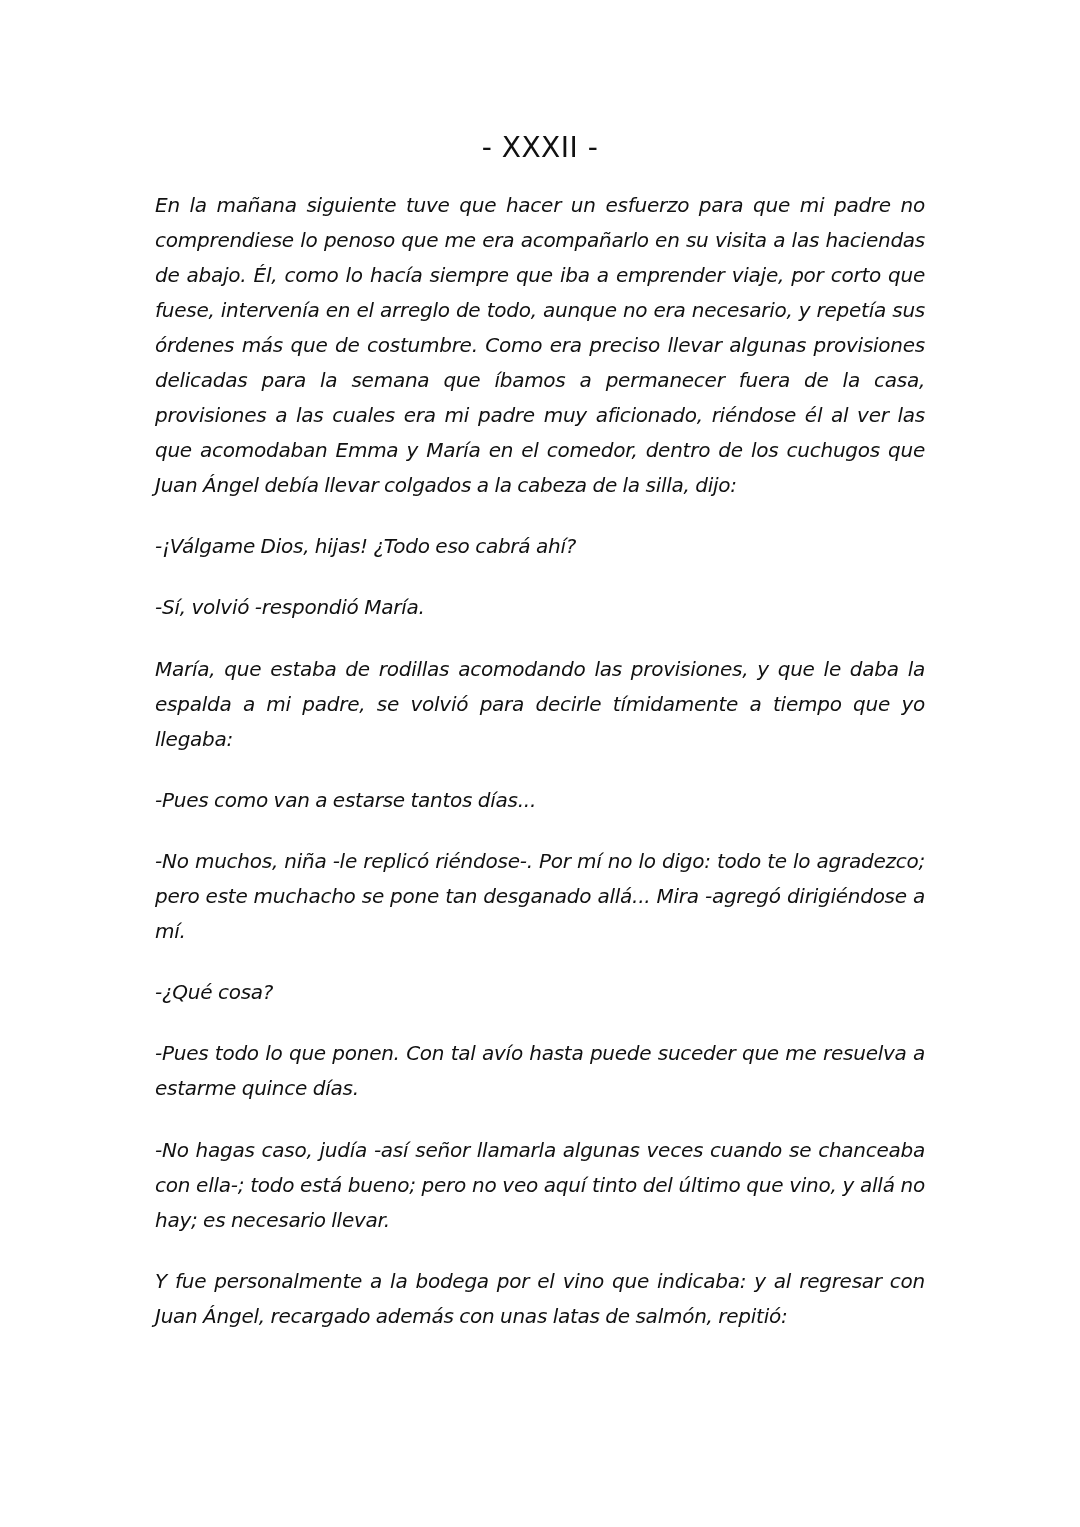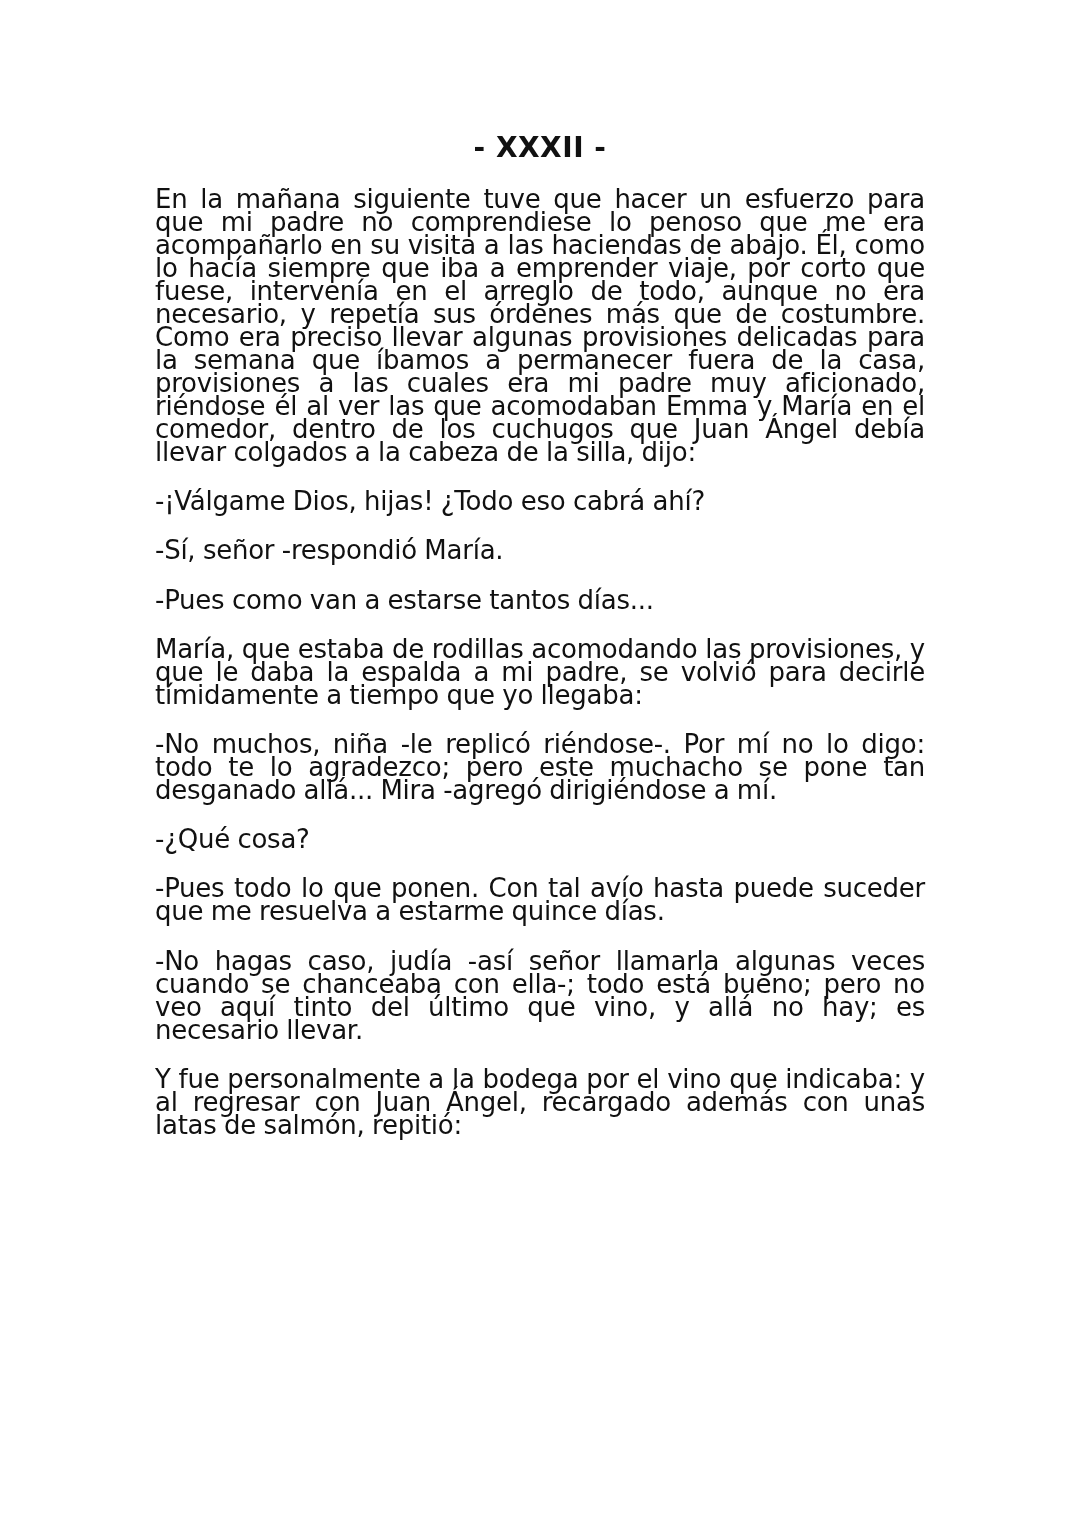--- a/index.html
+++ b/index.html
@@ -16,43 +16,44 @@
     color: #111111;
   }
   .page {
     position: absolute;
     left: 155px;
     top: 128px;
     width: 770px;
   }
   .chapter-title {
     text-align: center;
-    font-weight: bold;
+    font-weight: normal;
     font-size: 28px;
     line-height: 40px;
     margin: 0 0 20px 0;
     letter-spacing: 0.5px;
   }
   .para {
     margin: 0 0 26.2px 0;
-    font-size: 26px;
-    line-height: 23px;
+    font-size: 20px;
+    line-height: 35px;
     text-align: justify;
     letter-spacing: -0.25px;
     word-spacing: -0.5px;
+    font-style: italic;
   }
 </style>
 </head>
 <body>
 
 <div class="page">
   <h1 class="chapter-title">- XXXII -</h1>
   <p class="para">En la mañana siguiente tuve que hacer un esfuerzo para que mi padre no comprendiese lo penoso que me era acompañarlo en su visita a las haciendas de abajo. Él, como lo hacía siempre que iba a emprender viaje, por corto que fuese, intervenía en el arreglo de todo, aunque no era necesario, y repetía sus órdenes más que de costumbre. Como era preciso llevar algunas provisiones delicadas para la semana que íbamos a permanecer fuera de la casa, provisiones a las cuales era mi padre muy aficionado, riéndose él al ver las que acomodaban Emma y María en el comedor, dentro de los cuchugos que Juan Ángel debía llevar colgados a la cabeza de la silla, dijo:</p>
   <p class="para">-¡Válgame Dios, hijas! ¿Todo eso cabrá ahí?</p>
-  <p class="para">-Sí, señor -respondió María.</p>
+  <p class="para">-Sí, volvió -respondió María.</p>
+  <p class="para">María, que estaba de rodillas acomodando las provisiones, y que le daba la espalda a mi padre, se volvió para decirle tímidamente a tiempo que yo llegaba:</p>
   <p class="para">-Pues como van a estarse tantos días...</p>
-  <p class="para">María, que estaba de rodillas acomodando las provisiones, y que le daba la espalda a mi padre, se volvió para decirle tímidamente a tiempo que yo llegaba:</p>
   <p class="para">-No muchos, niña -le replicó riéndose-. Por mí no lo digo: todo te lo agradezco; pero este muchacho se pone tan desganado allá... Mira -agregó dirigiéndose a mí.</p>
   <p class="para">-¿Qué cosa?</p>
   <p class="para">-Pues todo lo que ponen. Con tal avío hasta puede suceder que me resuelva a estarme quince días.</p>
   <p class="para">-No hagas caso, judía -así señor llamarla algunas veces cuando se chanceaba con ella-; todo está bueno; pero no veo aquí tinto del último que vino, y allá no hay; es necesario llevar.</p>
   <p class="para">Y fue personalmente a la bodega por el vino que indicaba: y al regresar con Juan Ángel, recargado además con unas latas de salmón, repitió:</p>
 </div>
 
 </body></html>

